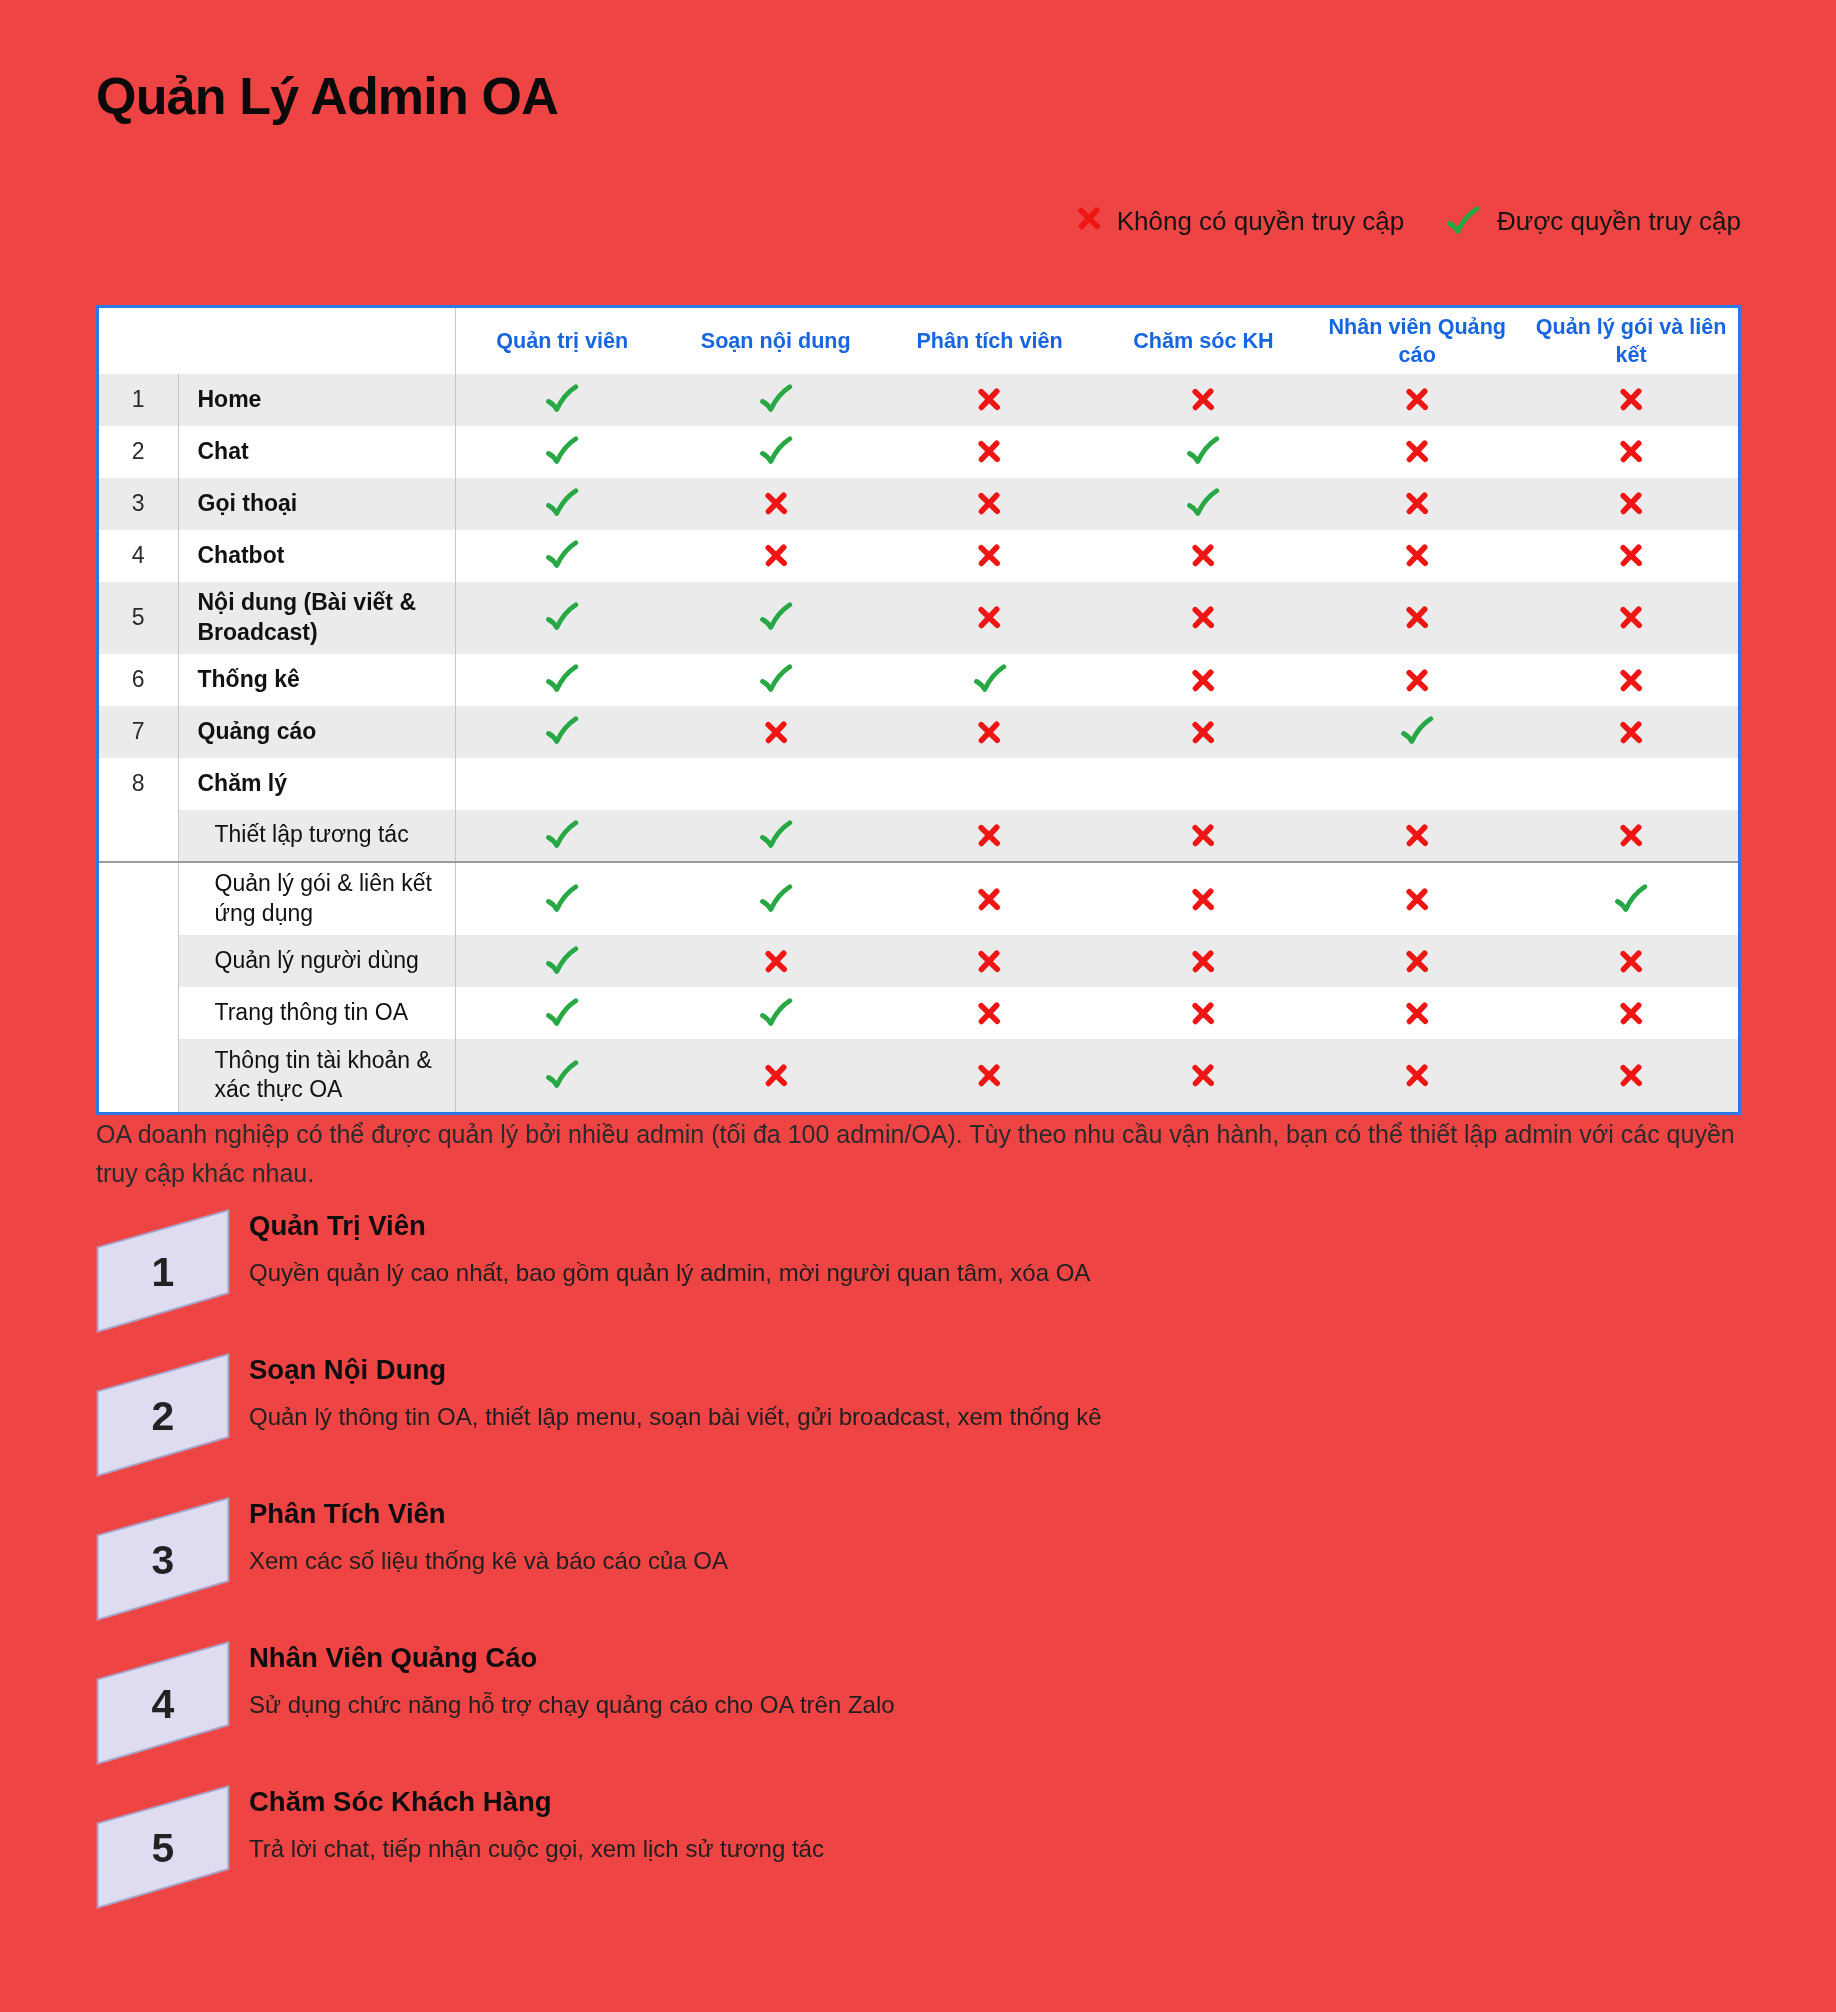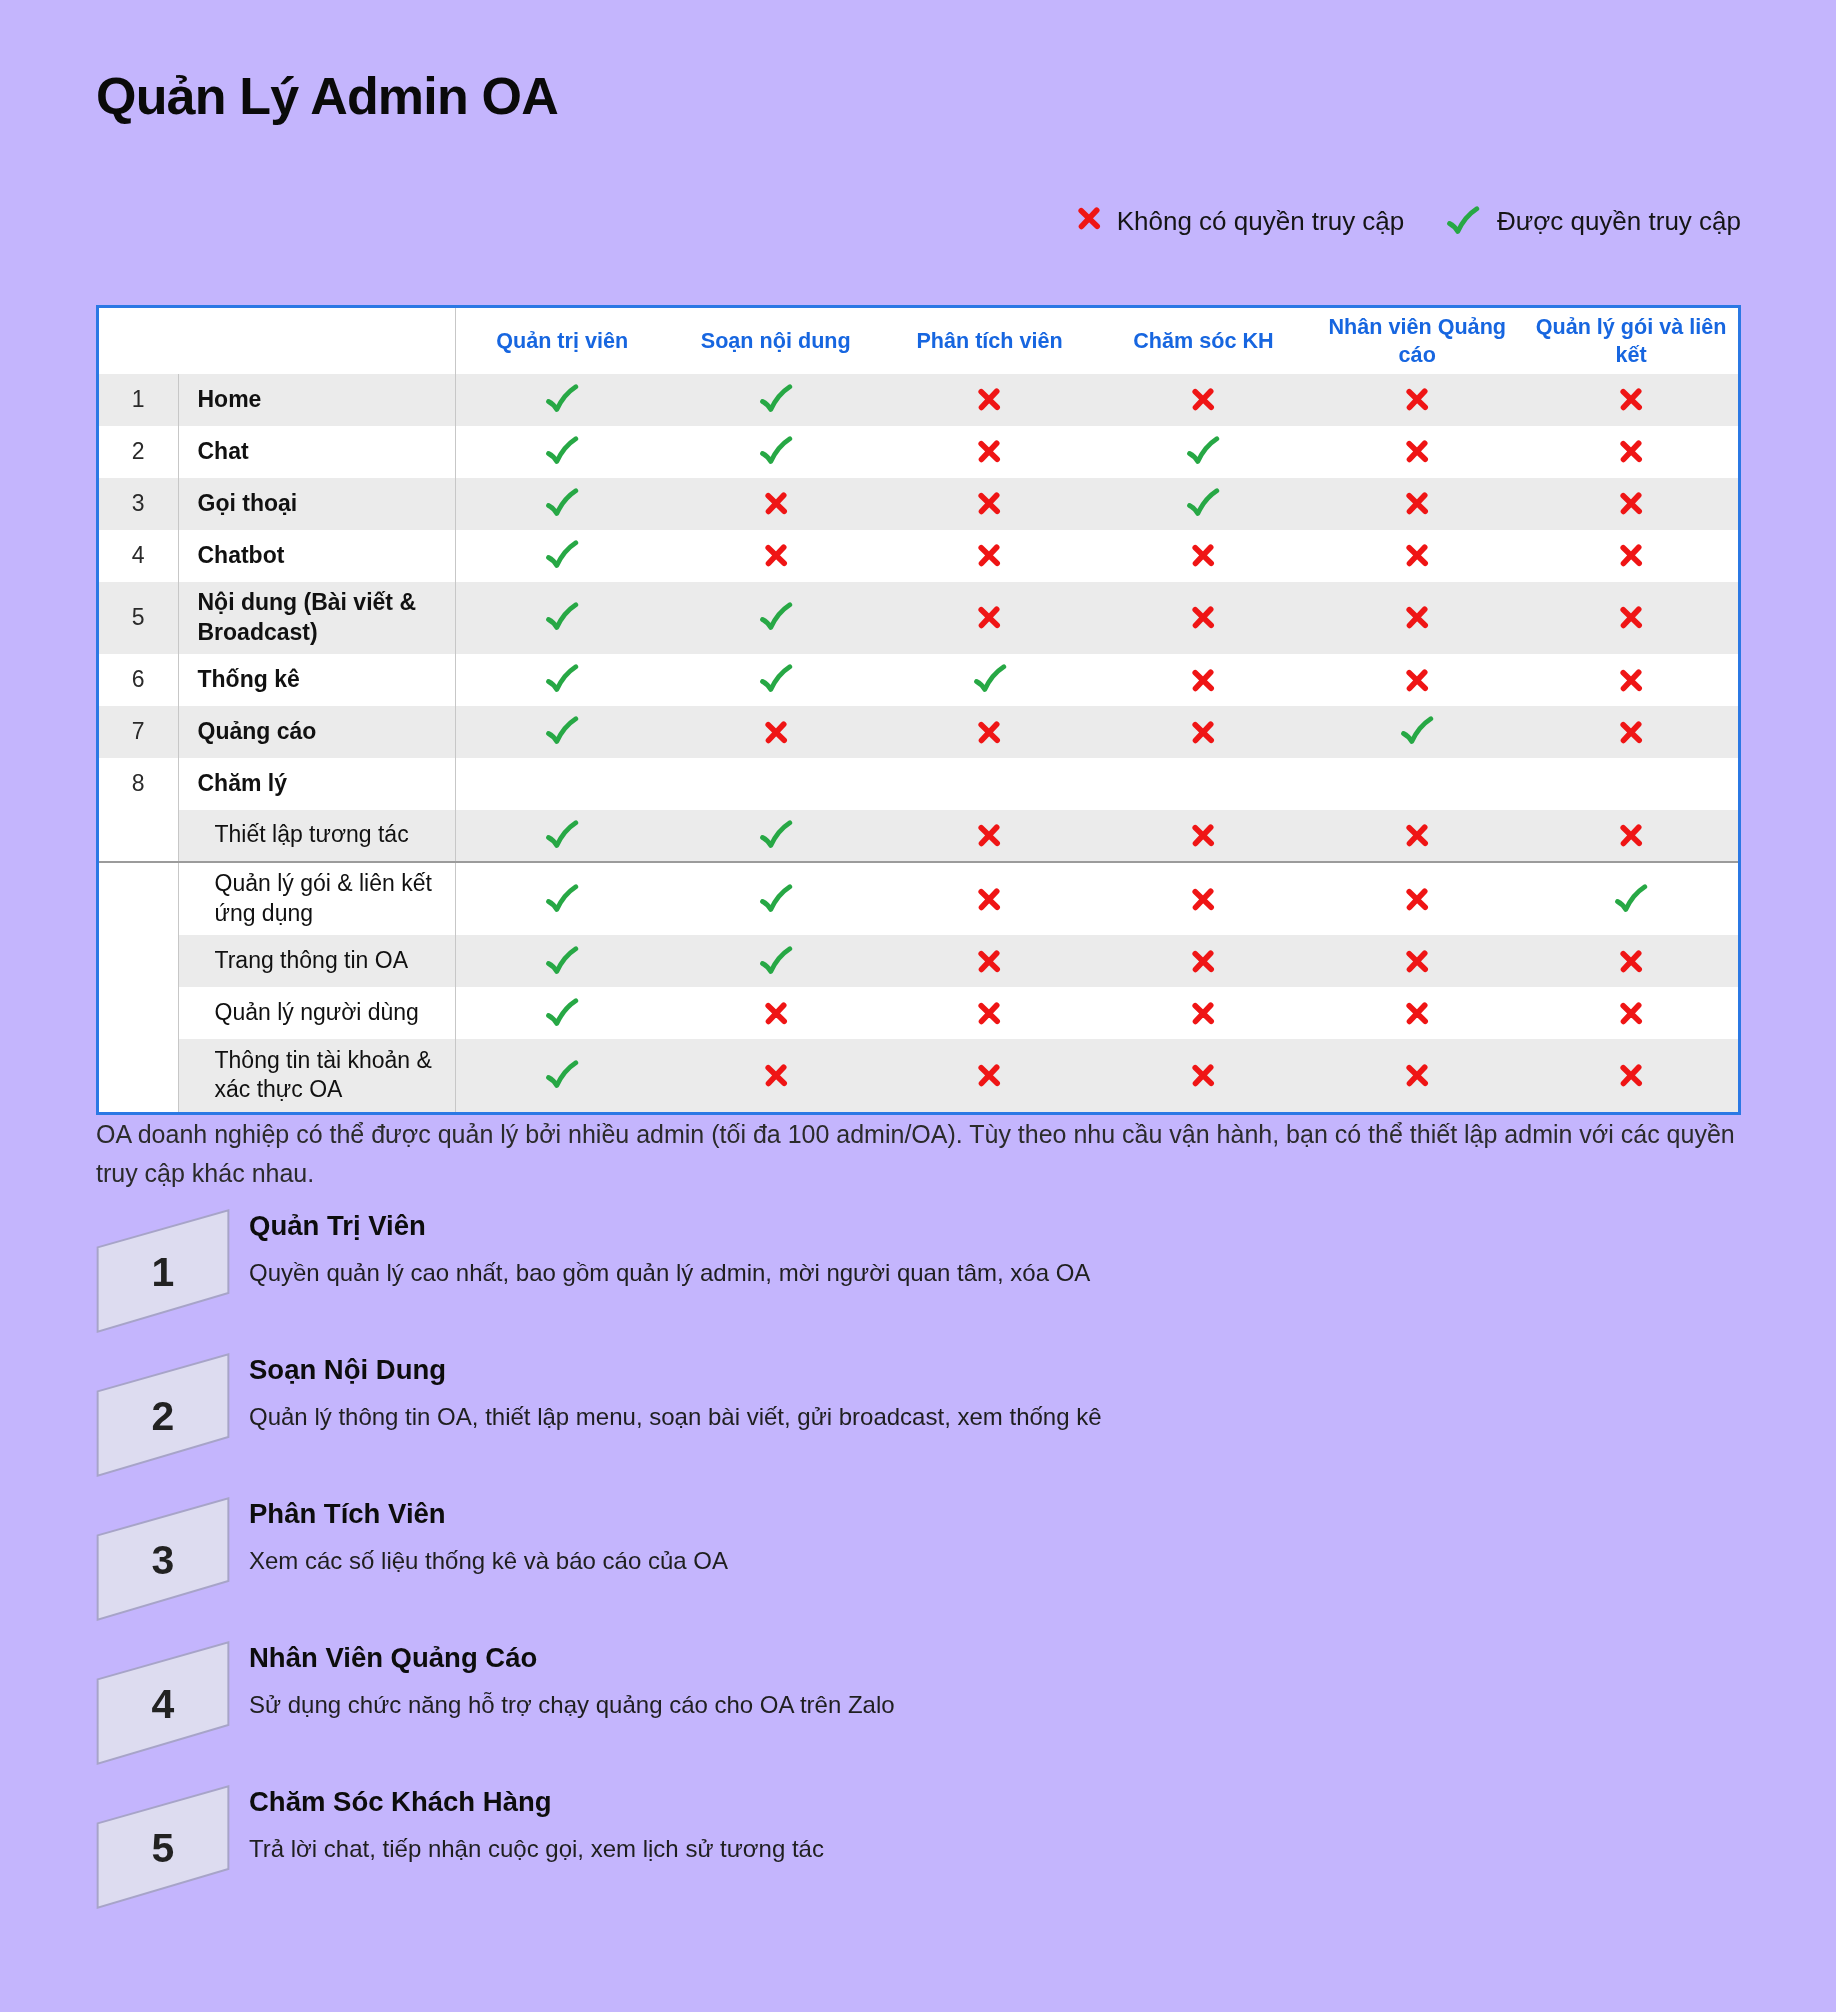--- a/index.html
+++ b/index.html
@@ -16,21 +16,21 @@
   *{box-sizing:border-box;margin:0;padding:0;}
   html,body{background:#ffffff;}
   body{
     font-family:"Liberation Sans","DejaVu Sans",sans-serif;
     color:#111;
   }
   .page{
     position:relative;
     width:1836px;
     height:2013px;
-    background:#c4b5fd;
+    background:#ef4444;
     overflow:hidden;
   }
   h1.page-title{
     position:absolute;
     left:96px; top:66px;
     font-size:52px;
     font-weight:800;
     letter-spacing:-0.8px;
     color:#0a0a0a;
   }
@@ -391,48 +391,48 @@
               </svg></td>
             <td class="mark"><svg width="24.4" height="24.4" viewBox="0 0 26 26">
                 <path d="M4.5 5 L21.5 21.5 M21 4.5 L4.8 21.8" fill="none" stroke="#ef1515" stroke-width="6" stroke-linecap="round"></path>
               </svg></td>
             <td class="mark"><svg width="36" height="31" viewBox="0 0 36 31">
                 <path d="M4.5 17.5 C8.5 19.5 11 22.5 12.8 25.5 C17 16.5 24.5 7.5 31.8 2.8" fill="none" stroke="#27a845" stroke-width="4.8" stroke-linecap="round" stroke-linejoin="round"></path>
               </svg></td>
           </tr>
           <tr class="sub">
             <td class="num"></td>
-            <td class="feat">Trang thông tin OA</td>
-            <td class="mark"><svg width="36" height="31" viewBox="0 0 36 31">
-                <path d="M4.5 17.5 C8.5 19.5 11 22.5 12.8 25.5 C17 16.5 24.5 7.5 31.8 2.8" fill="none" stroke="#27a845" stroke-width="4.8" stroke-linecap="round" stroke-linejoin="round"></path>
-              </svg></td>
-            <td class="mark"><svg width="36" height="31" viewBox="0 0 36 31">
-                <path d="M4.5 17.5 C8.5 19.5 11 22.5 12.8 25.5 C17 16.5 24.5 7.5 31.8 2.8" fill="none" stroke="#27a845" stroke-width="4.8" stroke-linecap="round" stroke-linejoin="round"></path>
+            <td class="feat">Quản lý người dùng</td>
+            <td class="mark"><svg width="36" height="31" viewBox="0 0 36 31">
+                <path d="M4.5 17.5 C8.5 19.5 11 22.5 12.8 25.5 C17 16.5 24.5 7.5 31.8 2.8" fill="none" stroke="#27a845" stroke-width="4.8" stroke-linecap="round" stroke-linejoin="round"></path>
+              </svg></td>
+            <td class="mark"><svg width="24.4" height="24.4" viewBox="0 0 26 26">
+                <path d="M4.5 5 L21.5 21.5 M21 4.5 L4.8 21.8" fill="none" stroke="#ef1515" stroke-width="6" stroke-linecap="round"></path>
               </svg></td>
             <td class="mark"><svg width="24.4" height="24.4" viewBox="0 0 26 26">
                 <path d="M4.5 5 L21.5 21.5 M21 4.5 L4.8 21.8" fill="none" stroke="#ef1515" stroke-width="6" stroke-linecap="round"></path>
               </svg></td>
             <td class="mark"><svg width="24.4" height="24.4" viewBox="0 0 26 26">
                 <path d="M4.5 5 L21.5 21.5 M21 4.5 L4.8 21.8" fill="none" stroke="#ef1515" stroke-width="6" stroke-linecap="round"></path>
               </svg></td>
             <td class="mark"><svg width="24.4" height="24.4" viewBox="0 0 26 26">
                 <path d="M4.5 5 L21.5 21.5 M21 4.5 L4.8 21.8" fill="none" stroke="#ef1515" stroke-width="6" stroke-linecap="round"></path>
               </svg></td>
             <td class="mark"><svg width="24.4" height="24.4" viewBox="0 0 26 26">
                 <path d="M4.5 5 L21.5 21.5 M21 4.5 L4.8 21.8" fill="none" stroke="#ef1515" stroke-width="6" stroke-linecap="round"></path>
               </svg></td>
           </tr>
           <tr class="sub">
             <td class="num"></td>
-            <td class="feat">Quản lý người dùng</td>
-            <td class="mark"><svg width="36" height="31" viewBox="0 0 36 31">
-                <path d="M4.5 17.5 C8.5 19.5 11 22.5 12.8 25.5 C17 16.5 24.5 7.5 31.8 2.8" fill="none" stroke="#27a845" stroke-width="4.8" stroke-linecap="round" stroke-linejoin="round"></path>
-              </svg></td>
-            <td class="mark"><svg width="24.4" height="24.4" viewBox="0 0 26 26">
-                <path d="M4.5 5 L21.5 21.5 M21 4.5 L4.8 21.8" fill="none" stroke="#ef1515" stroke-width="6" stroke-linecap="round"></path>
+            <td class="feat">Trang thông tin OA</td>
+            <td class="mark"><svg width="36" height="31" viewBox="0 0 36 31">
+                <path d="M4.5 17.5 C8.5 19.5 11 22.5 12.8 25.5 C17 16.5 24.5 7.5 31.8 2.8" fill="none" stroke="#27a845" stroke-width="4.8" stroke-linecap="round" stroke-linejoin="round"></path>
+              </svg></td>
+            <td class="mark"><svg width="36" height="31" viewBox="0 0 36 31">
+                <path d="M4.5 17.5 C8.5 19.5 11 22.5 12.8 25.5 C17 16.5 24.5 7.5 31.8 2.8" fill="none" stroke="#27a845" stroke-width="4.8" stroke-linecap="round" stroke-linejoin="round"></path>
               </svg></td>
             <td class="mark"><svg width="24.4" height="24.4" viewBox="0 0 26 26">
                 <path d="M4.5 5 L21.5 21.5 M21 4.5 L4.8 21.8" fill="none" stroke="#ef1515" stroke-width="6" stroke-linecap="round"></path>
               </svg></td>
             <td class="mark"><svg width="24.4" height="24.4" viewBox="0 0 26 26">
                 <path d="M4.5 5 L21.5 21.5 M21 4.5 L4.8 21.8" fill="none" stroke="#ef1515" stroke-width="6" stroke-linecap="round"></path>
               </svg></td>
             <td class="mark"><svg width="24.4" height="24.4" viewBox="0 0 26 26">
                 <path d="M4.5 5 L21.5 21.5 M21 4.5 L4.8 21.8" fill="none" stroke="#ef1515" stroke-width="6" stroke-linecap="round"></path>
               </svg></td>

